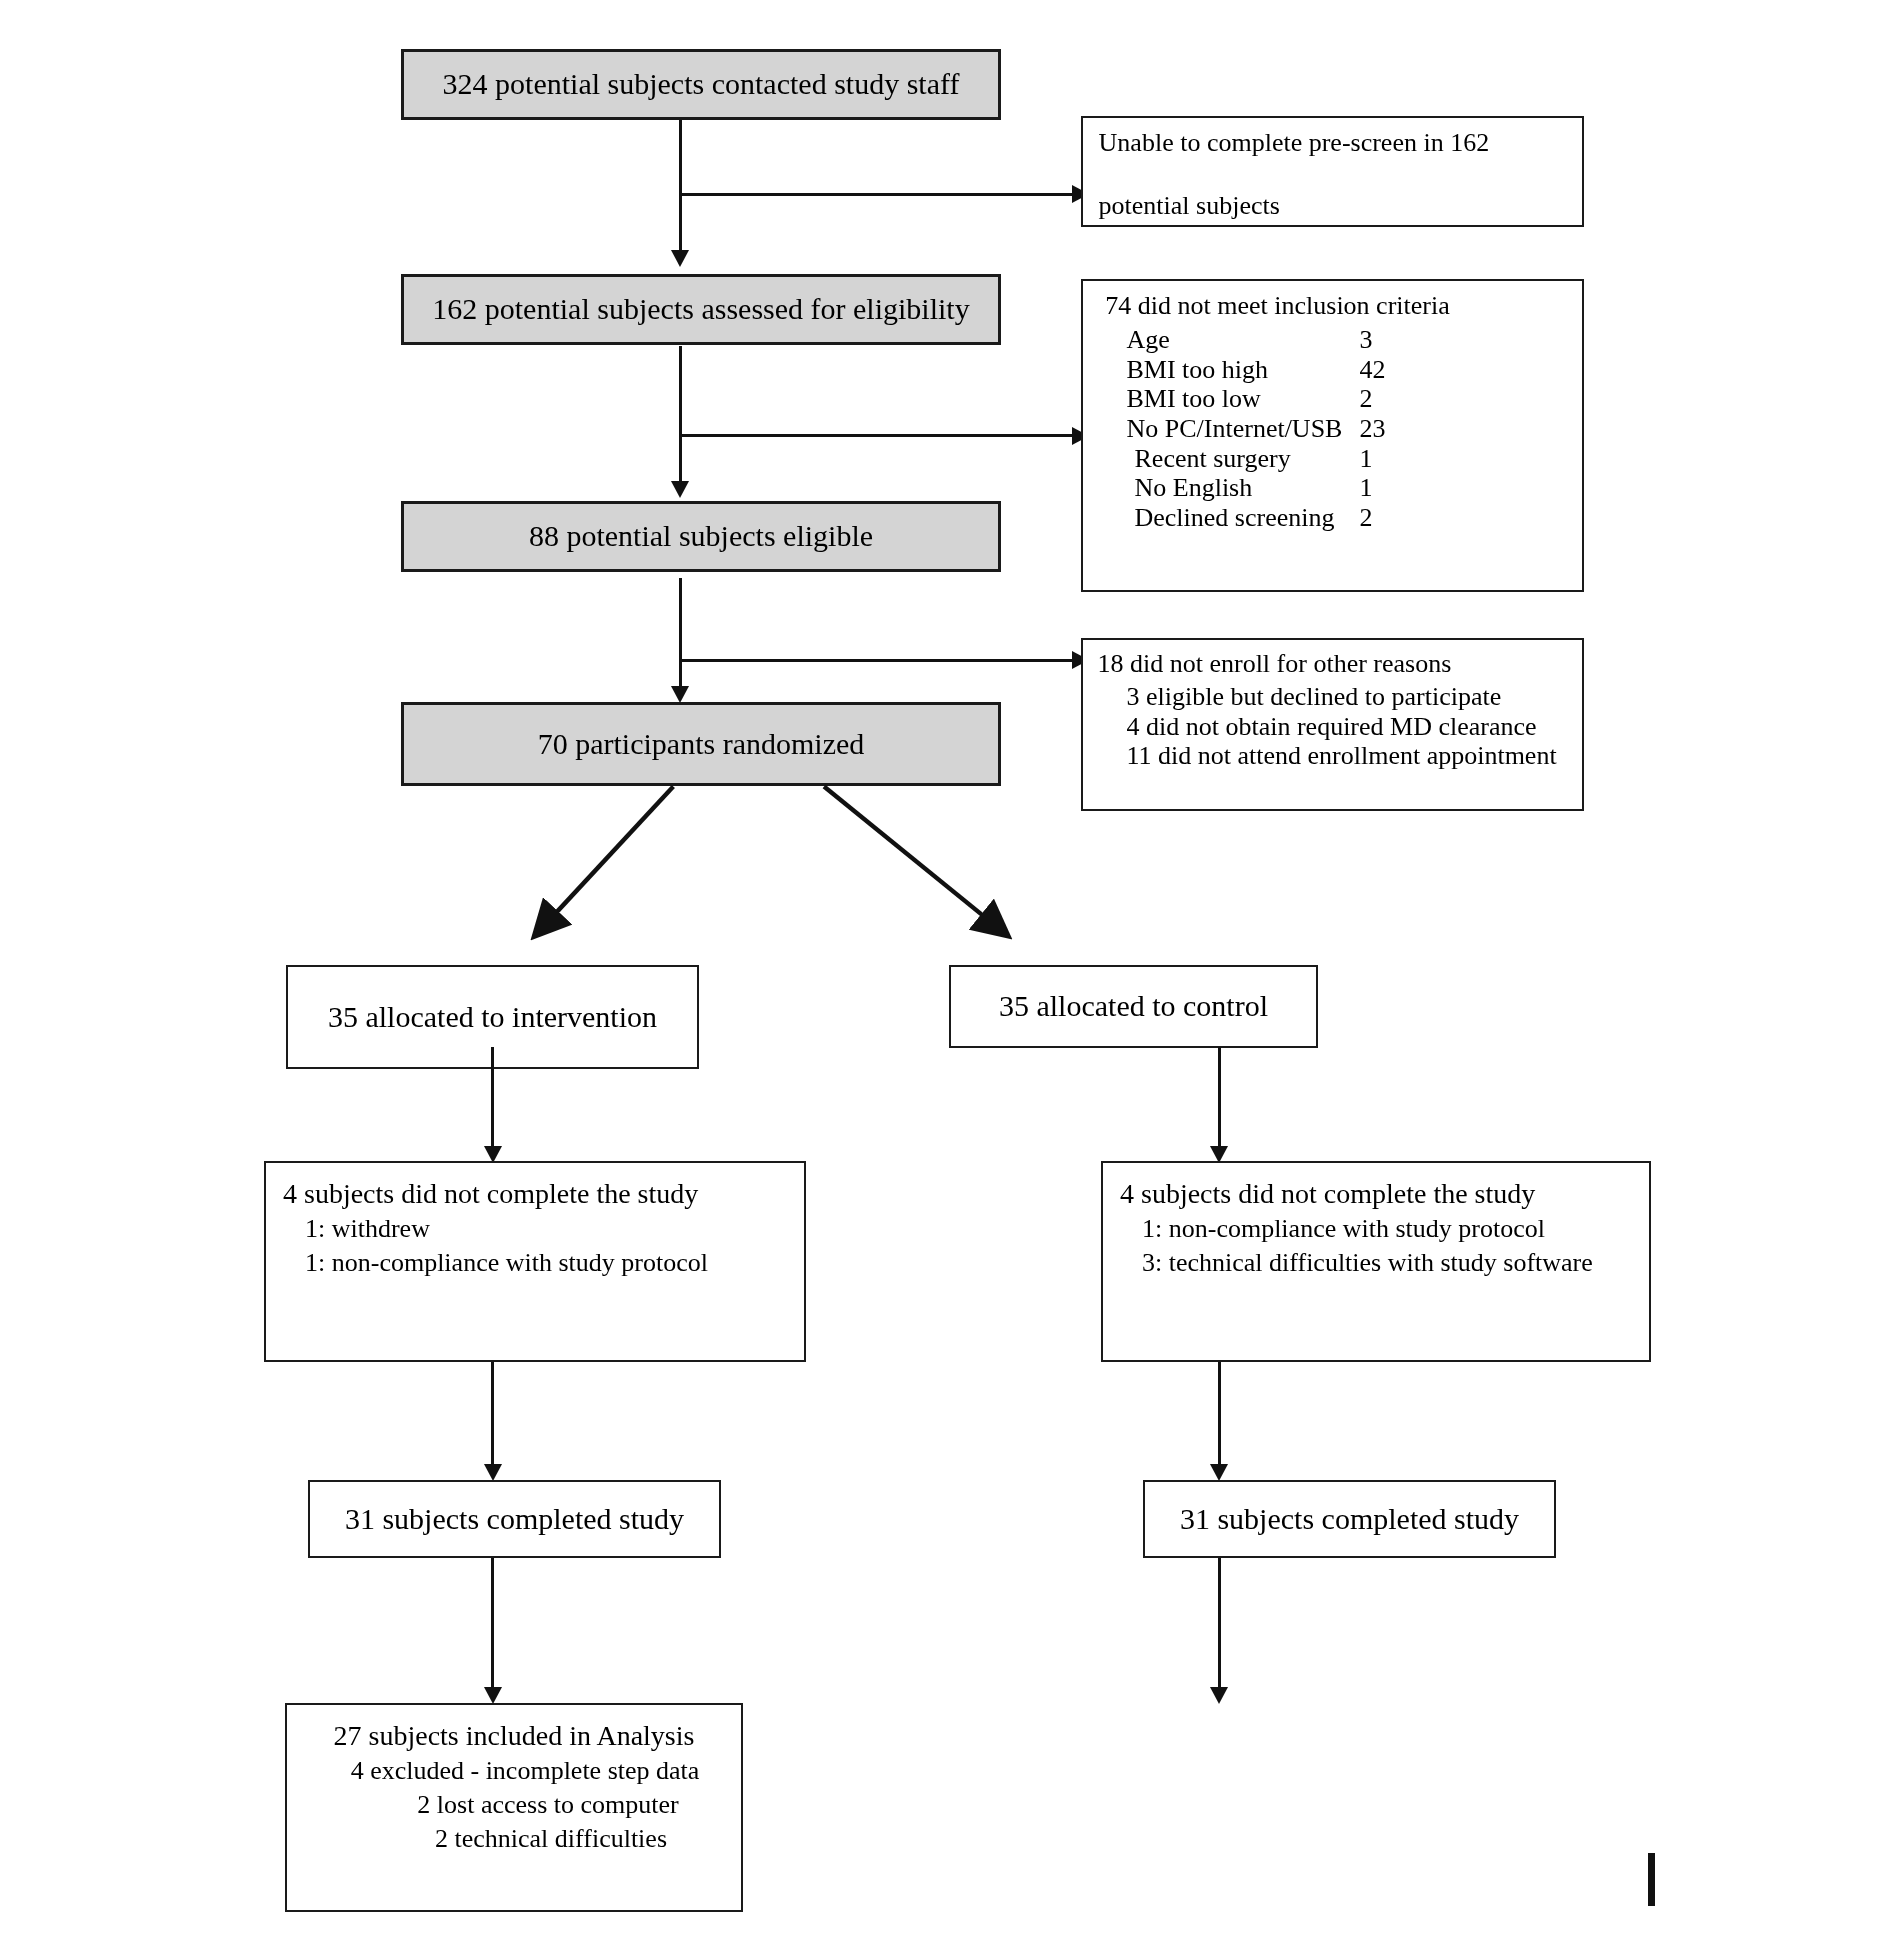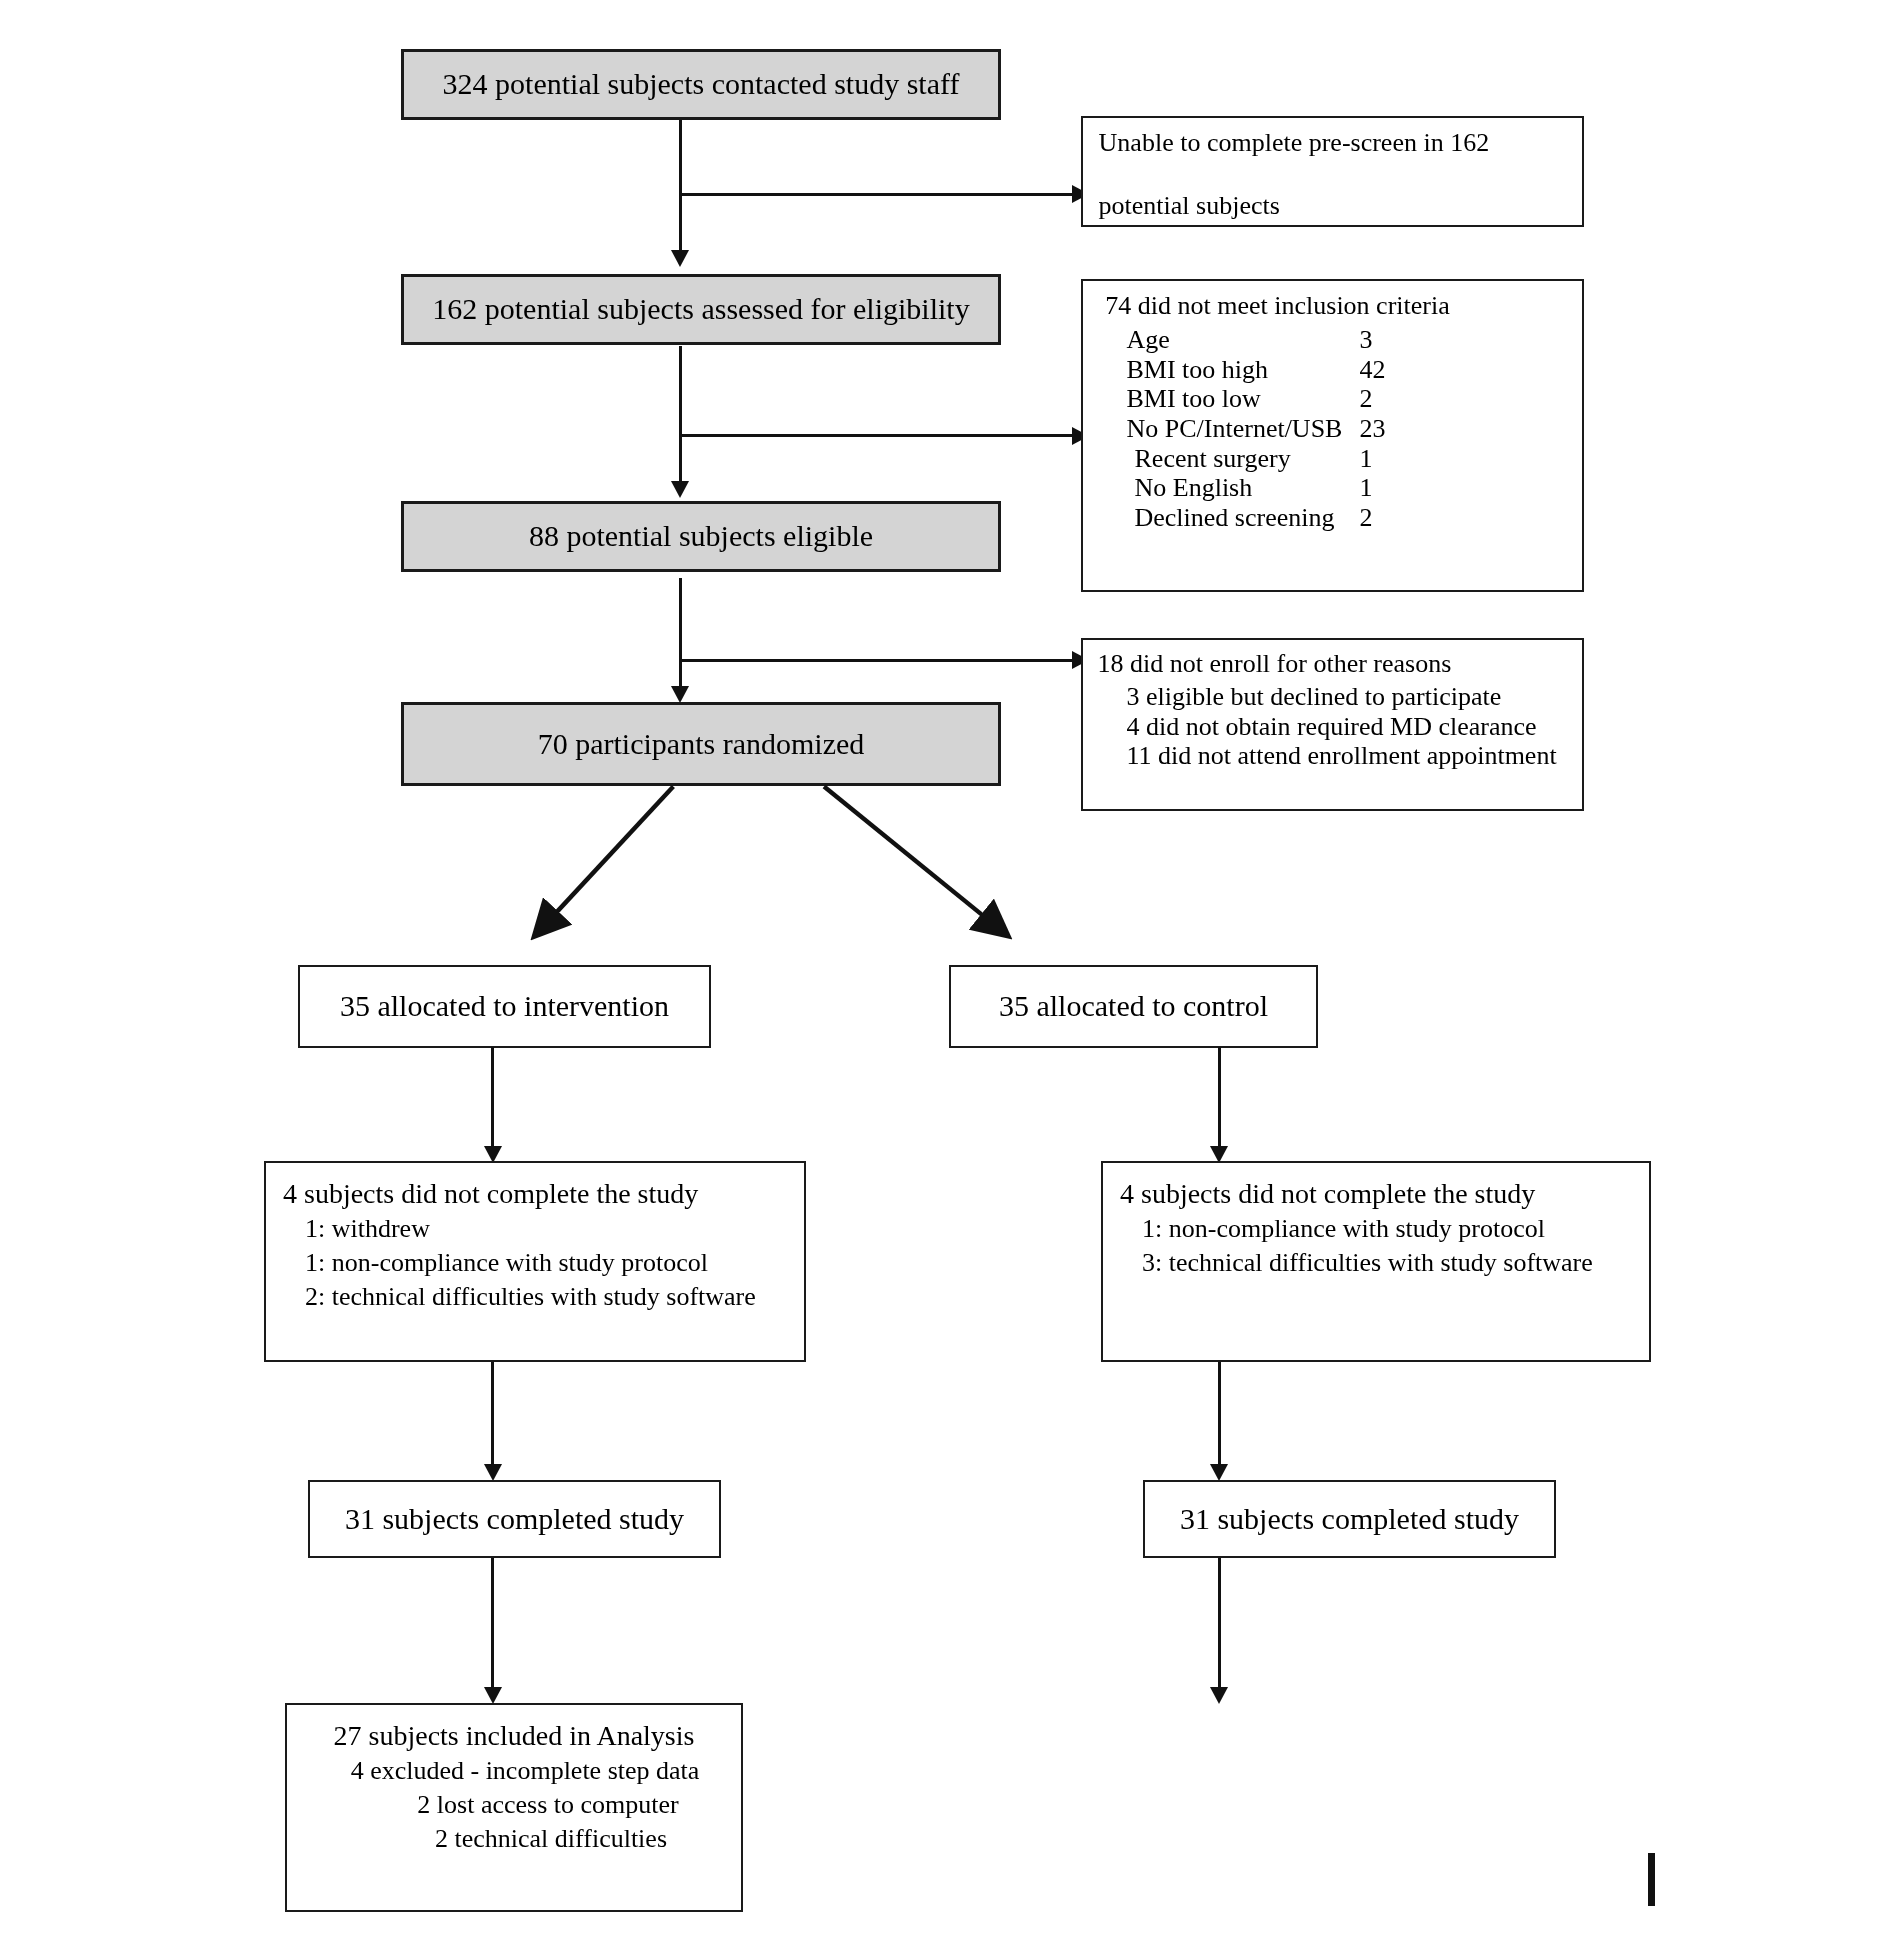--- a/index.html
+++ b/index.html
@@ -173,32 +173,31 @@
   <svg class="diag" width="726" height="201" style="left:475px; top:782px;" viewBox="0 0 1300 360">
     <defs>
       <marker id="ah" markerWidth="9" markerHeight="9" refX="7" refY="4.5" orient="auto">
         <path d="M0,0 L9,4.5 L0,9 z" fill="#111111"></path>
       </marker>
     </defs>
     <line x1="355" y1="8" x2="110" y2="272" stroke="#111111" stroke-width="8" marker-end="url(#ah)"></line>
     <line x1="625" y1="8" x2="950" y2="272" stroke="#111111" stroke-width="8" marker-end="url(#ah)"></line>
   </svg>
 
-  <div class="box center" style="left:298px; top:965px; width:413px; height:83px;">
+  <div class="box center" style="left:286px; top:965px; width:413px; height:104px;">
     <div class="line t-main">35 allocated to intervention</div>
   </div>
 
   <div class="vline" style="left:491px; top:1047px; height:112px;"></div>
   <div class="arrow-down" style="left:484px; top:1146px;"></div>
 
   <div class="box" style="left:264px; top:1161px; width:542px; height:201px; padding:14.5px 17px; justify-content:flex-start;">
     <div class="line t-head" style="position:relative; left:0; top:0;">4 subjects did not complete the study</div>
     <div class="line t-sub" style="position:relative; left:22px; top:4.5px;">1: withdrew</div>
     <div class="line t-sub" style="position:relative; left:22px; top:9px;">1: non-compliance with study protocol</div>
-    <div class="line t-sub" style="position:relative; left:22px; top:13.4px;">2: technical difficulties with study software</div>
   </div>
 
   <div class="vline" style="left:491px; top:1362px; height:114px;"></div>
   <div class="arrow-down" style="left:484px; top:1464px;"></div>
 
   <div class="box center" style="left:308px; top:1480px; width:413px; height:78px;">
     <div class="line t-main">31 subjects completed study</div>
   </div>
 
   <div class="vline" style="left:491px; top:1558px; height:142px;"></div>

